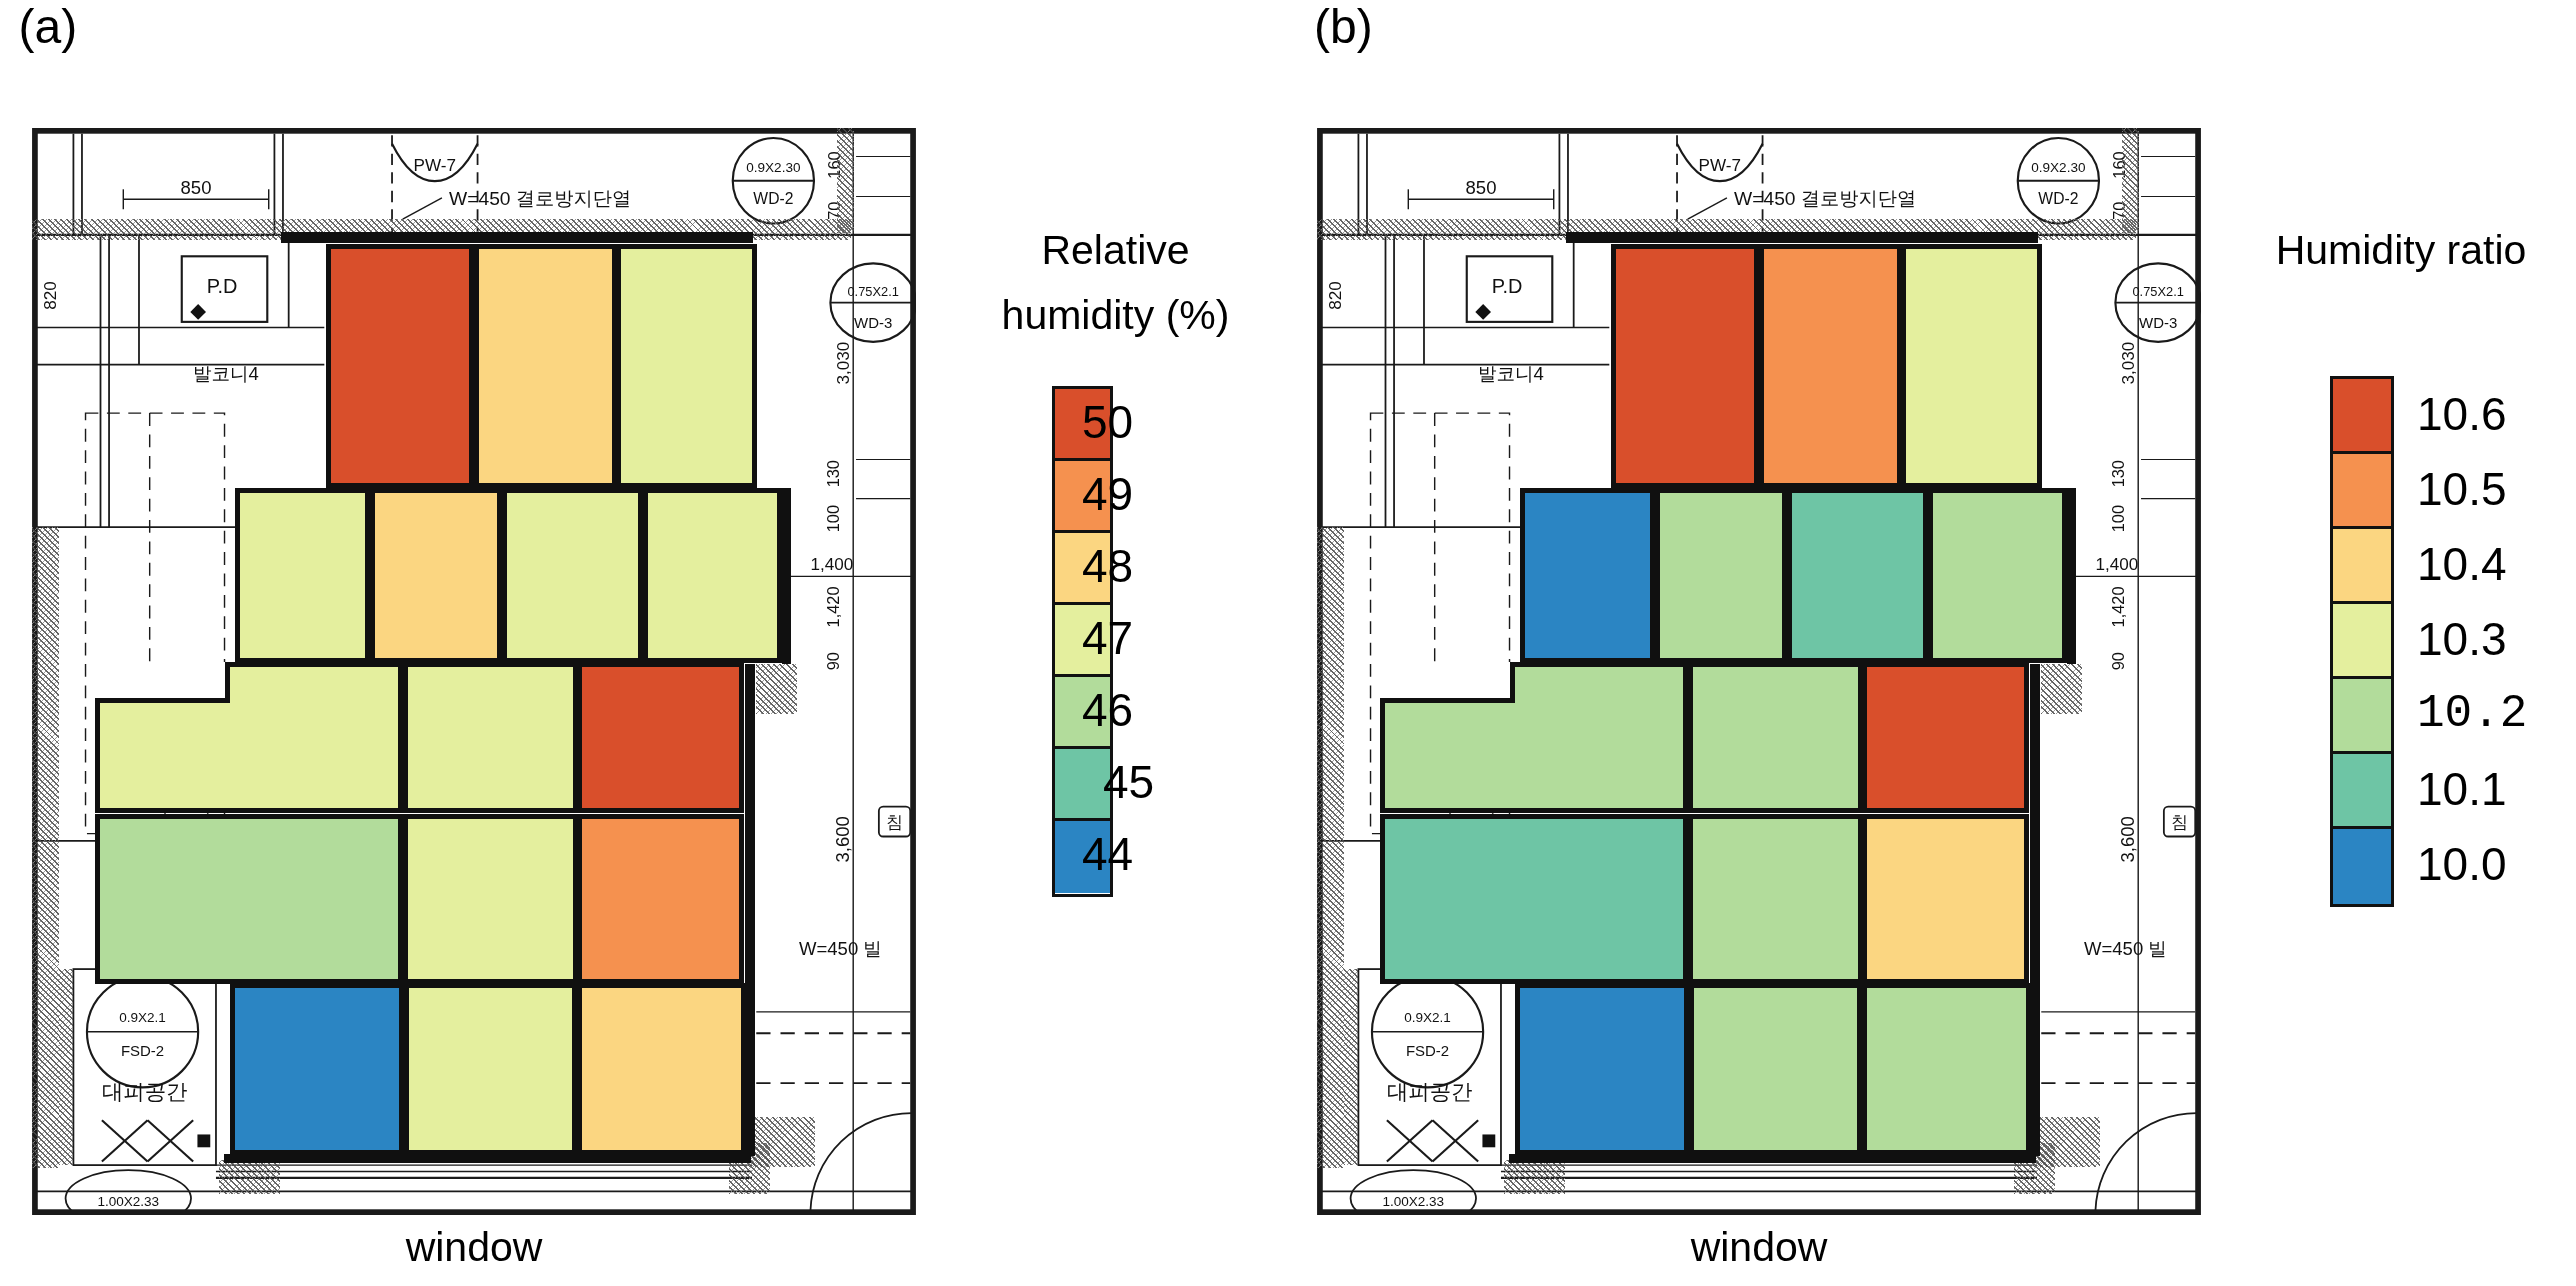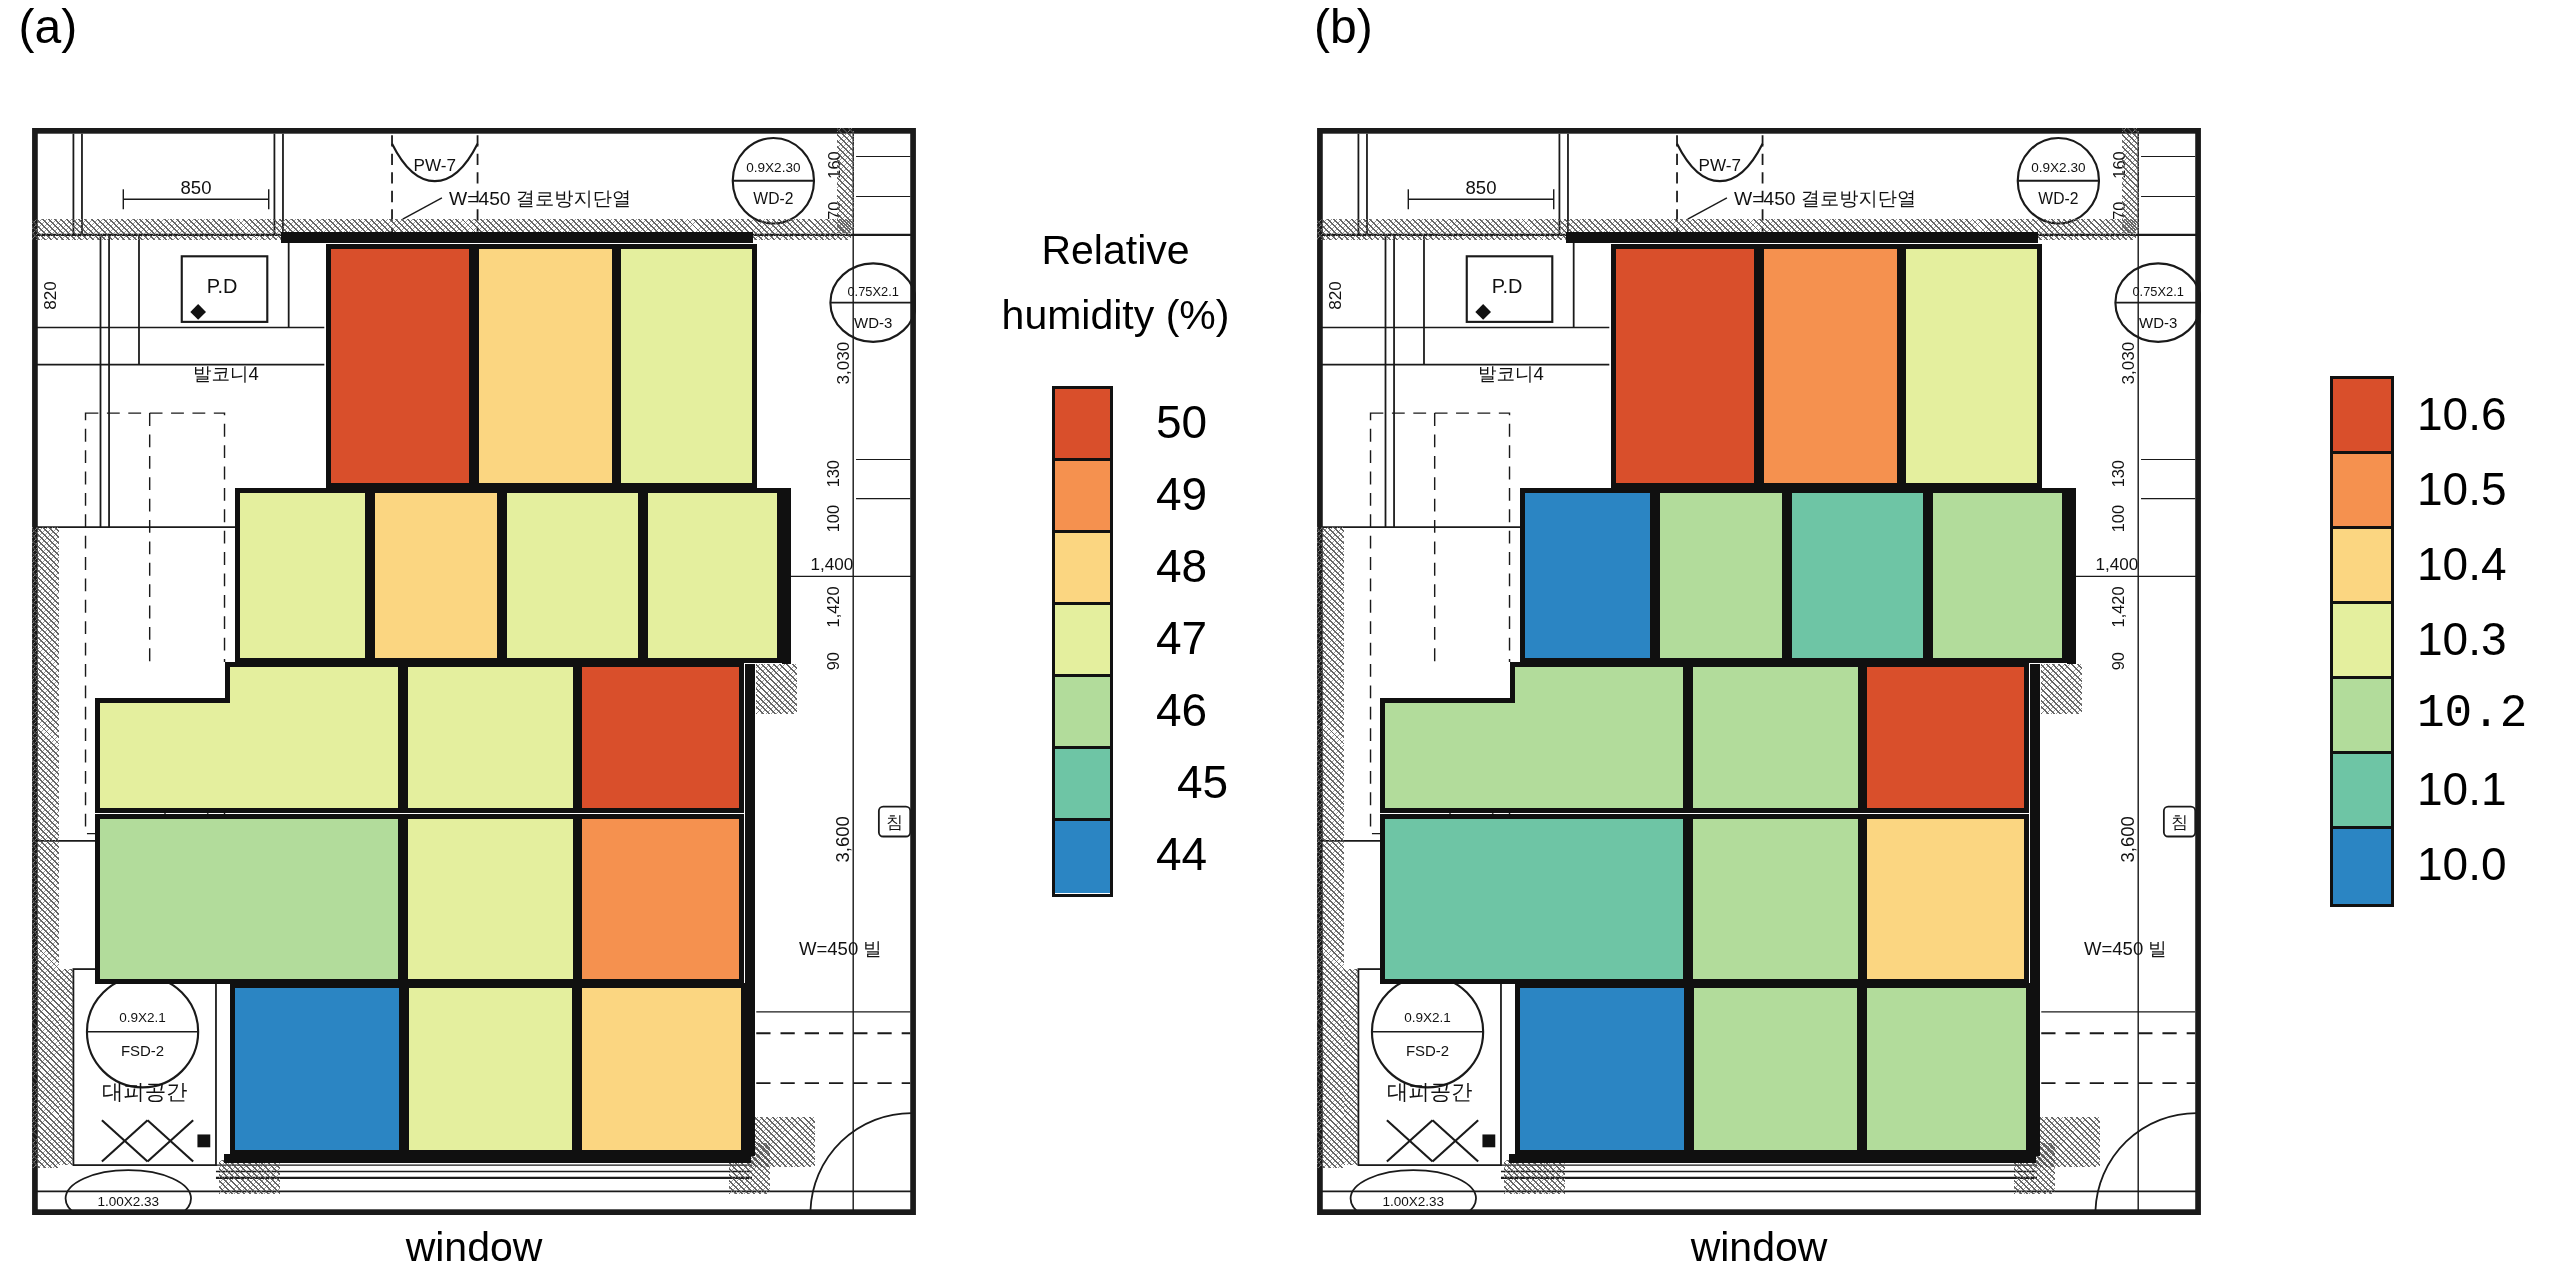--- a/index.html
+++ b/index.html
@@ -290,31 +290,32 @@
   </div>
   <div class="cbar" id="cbar-a" style="left:1052px;top:386px;width:61px;height:511px">
       <div class="cbar-cell" style="height: 72px; background: rgb(217, 79, 43);"></div>
       <div class="cbar-cell" style="height: 72px; background: rgb(245, 145, 79);"></div>
       <div class="cbar-cell" style="height: 72px; background: rgb(251, 214, 129);"></div>
       <div class="cbar-cell" style="height: 72px; background: rgb(228, 239, 158);"></div>
       <div class="cbar-cell" style="height: 72px; background: rgb(178, 220, 155);"></div>
       <div class="cbar-cell" style="height: 72px; background: rgb(110, 197, 165);"></div>
       <div class="cbar-cell" style="height: 72px; background: rgb(43, 133, 195);"></div>
     </div>
-  <div class="cbar-labels" id="cbarlab-a" style="left:1156px;top:386px">
+  <div class="cbar-labels" id="cbarlab-a" style="left:1082px;top:386px">
       <div class="cbar-label" style="height: 72px;">50</div>
       <div class="cbar-label" style="height: 72px;">49</div>
       <div class="cbar-label" style="height: 72px; text-align: center;">48</div>
       <div class="cbar-label" style="height: 72px;">47</div>
       <div class="cbar-label" style="height: 72px;">46</div>
       <div class="cbar-label" style="height: 72px; margin-left: 21px;">45</div>
       <div class="cbar-label" style="height: 72px;">44</div>
     </div>
 
   <div class="legend-title" style="left:2225px;top:218px;width:352px">
+    <div>Humidity ratio</div>
   </div>
   <div class="cbar" id="cbar-b" style="left:2330px;top:376px;width:64px;height:531px">
       <div class="cbar-cell" style="height: 75px; background: rgb(217, 79, 43);"></div>
       <div class="cbar-cell" style="height: 75px; background: rgb(245, 145, 79);"></div>
       <div class="cbar-cell" style="height: 75px; background: rgb(251, 214, 129);"></div>
       <div class="cbar-cell" style="height: 75px; background: rgb(228, 239, 158);"></div>
       <div class="cbar-cell" style="height: 75px; background: rgb(178, 220, 155);"></div>
       <div class="cbar-cell" style="height: 75px; background: rgb(110, 197, 165);"></div>
       <div class="cbar-cell" style="height: 75px; background: rgb(43, 133, 195);"></div>
     </div>

